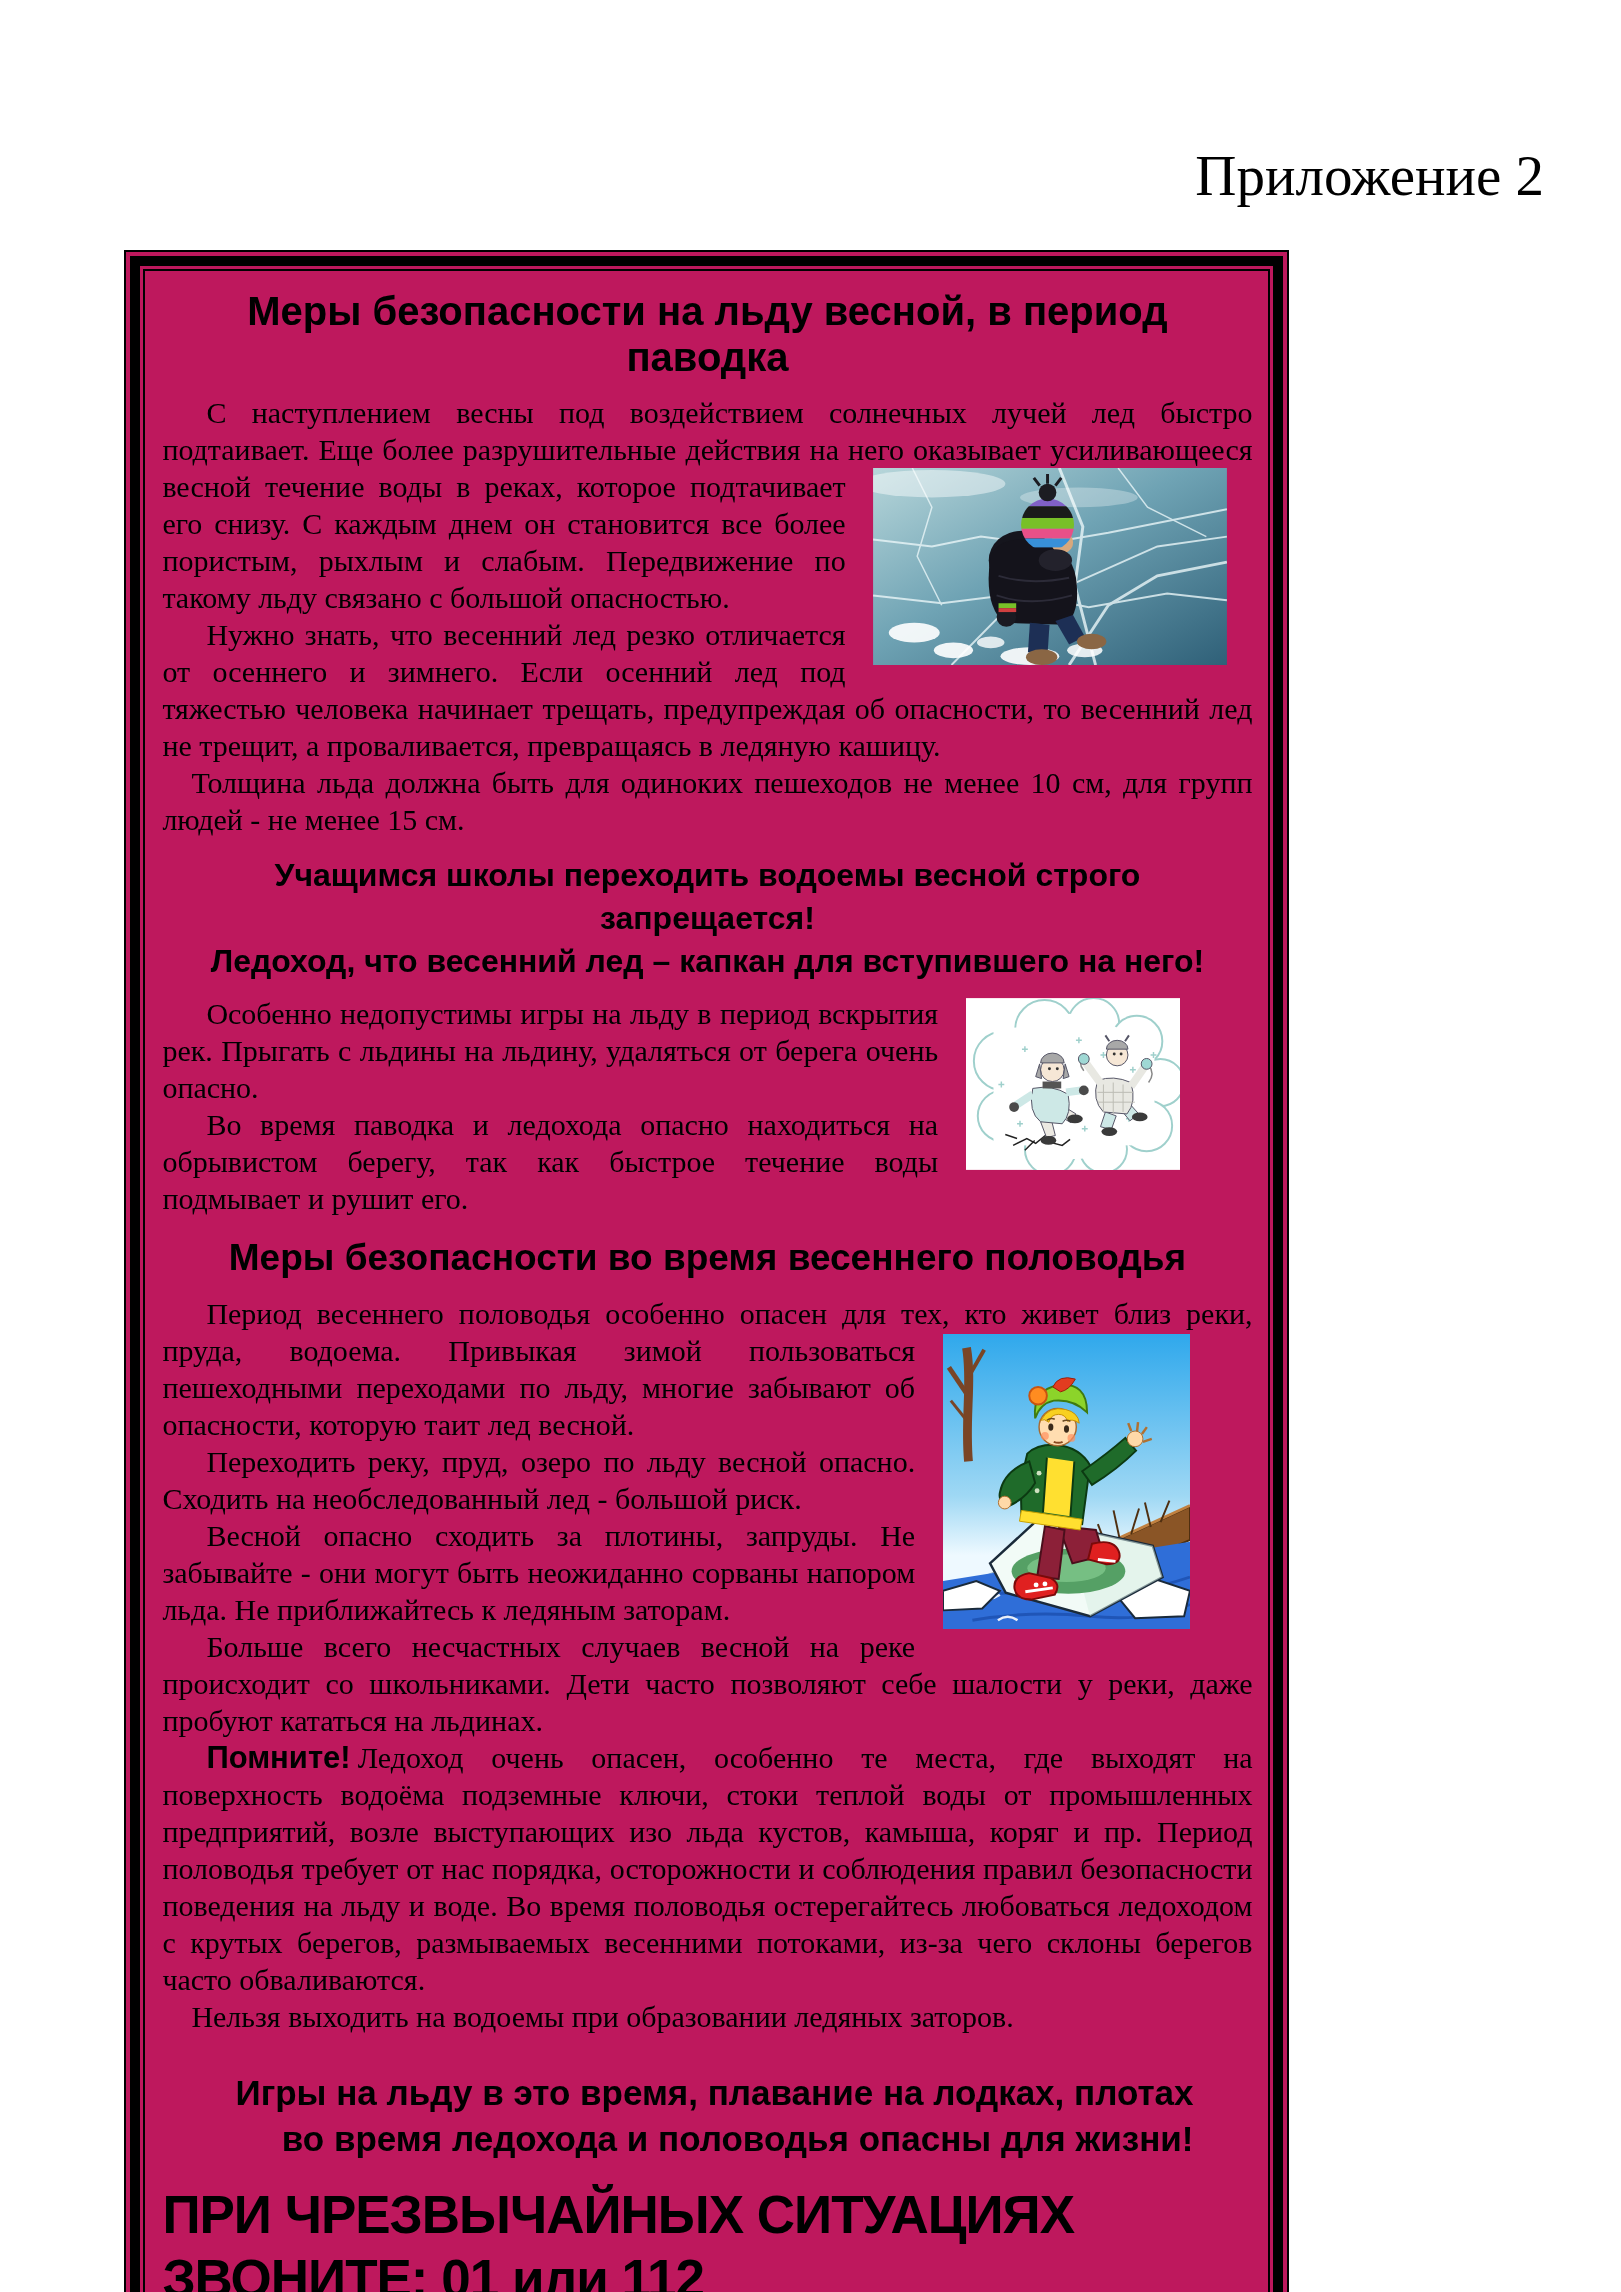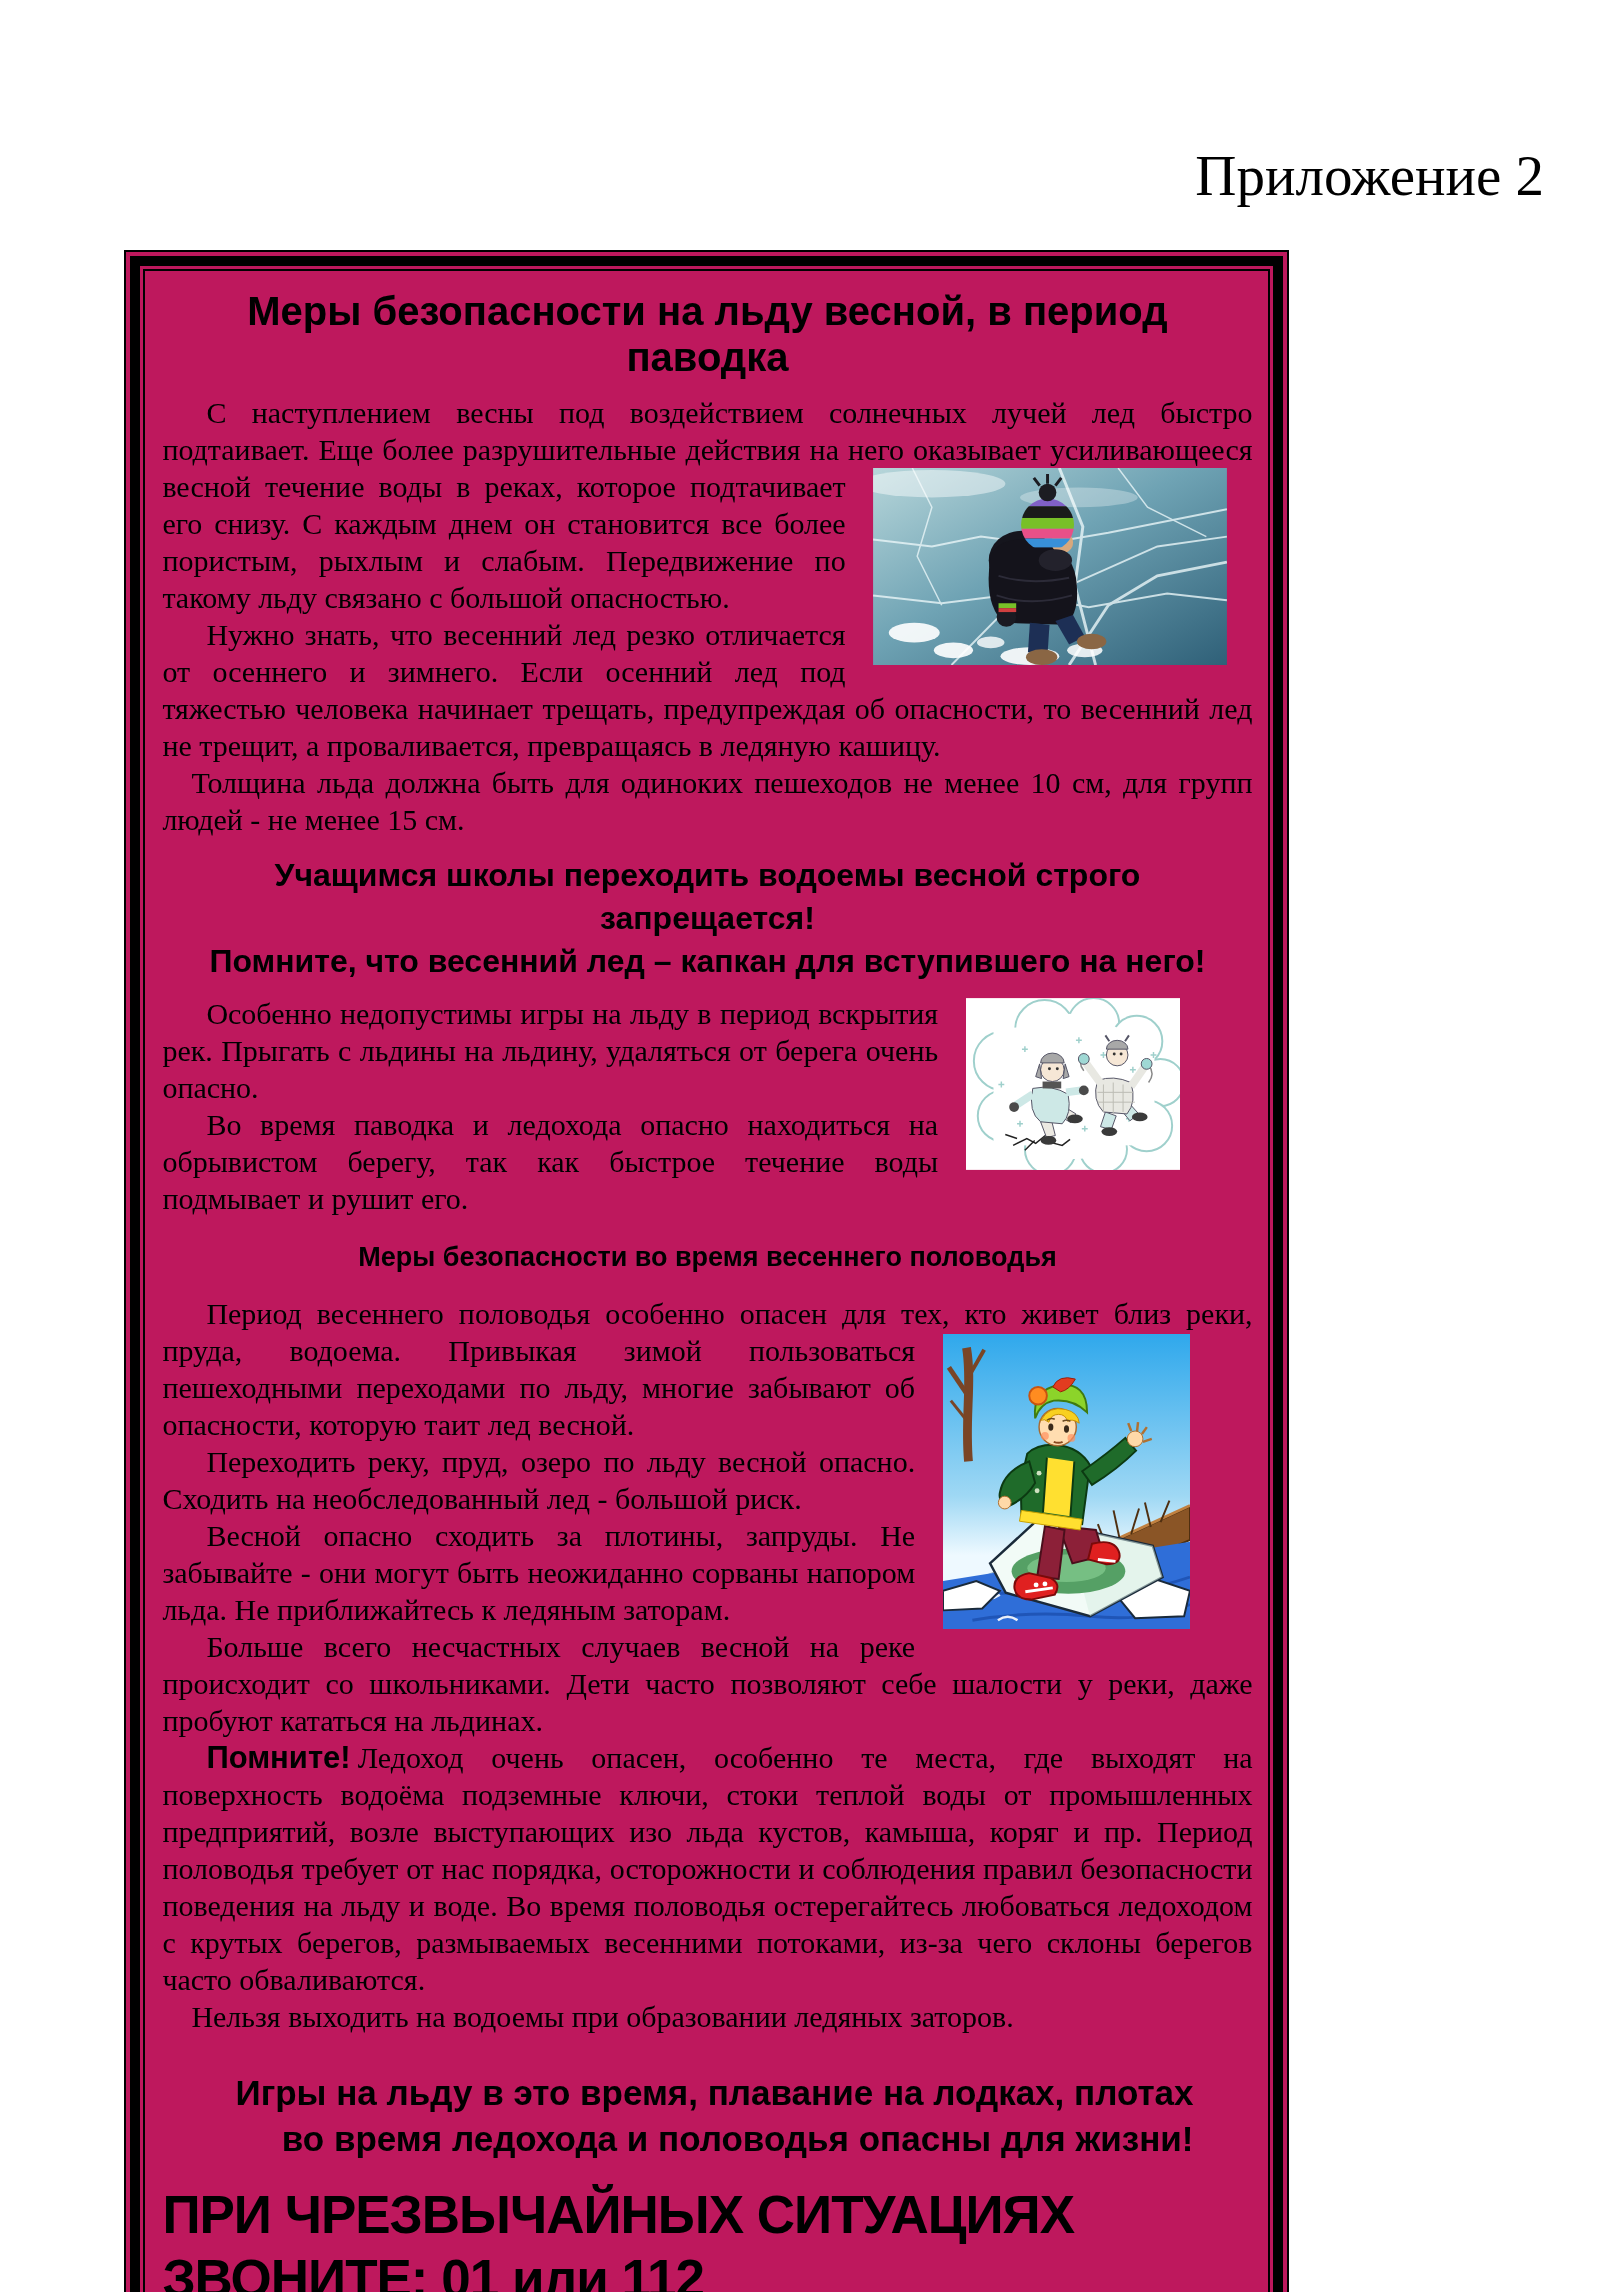--- a/index.html
+++ b/index.html
@@ -28,21 +28,21 @@
   }
   p.indent-sm{text-indent:29px;}
   .center-head{
     text-align:center;font-family:"Liberation Sans", sans-serif;font-weight:bold;
     font-size:32px;line-height:43px;margin:15.7px 39px 0 39px;
   }
   .center-head.second{margin-top:0;}
   .head-gap{height:11.8px;}
   .section-head{
     text-align:center;font-family:"Liberation Sans", sans-serif;font-weight:bold;
-    font-size:27px;line-height:43px;margin:19.6px 0 15.7px 0;
+    font-size:37px;line-height:43px;margin:19.6px 0 15.7px 0;
   }
   .danger-head{
     text-align:right;font-family:"Liberation Sans", sans-serif;font-weight:bold;
     font-size:35px;line-height:46px;margin:35px 59px 0 59px;
   }
   .emergency-line{
     text-align:left;font-family:"Liberation Sans", sans-serif;font-weight:bold;
     font-size:53px;line-height:1.2;margin:21.6px 0 3.9px 0;letter-spacing:-1px;
   }
   .remember{margin-top:23.5px;}
@@ -129,21 +129,21 @@
             <ellipse cx="223" cy="177" rx="15" ry="8" fill="#8a6644"></ellipse>
           </g>
         </svg>
       </div>
 
       <p class="body">С наступлением весны под воздействием солнечных лучей лед быстро подтаивает. Еще более разрушительные действия на него оказывает усиливающееся весной течение воды в реках, которое подтачивает его снизу. С каждым днем он становится все более пористым, рыхлым и слабым. Передвижение по такому льду связано с большой опасностью.</p>
       <p class="body">Нужно знать, что весенний лед резко отличается от осеннего и зимнего. Если осенний лед под тяжестью человека начинает трещать, предупреждая об опасности, то весенний лед не трещит, а проваливается, превращаясь в ледяную кашицу.</p>
       <p class="body indent-sm">Толщина льда должна быть для одиноких пешеходов не менее 10 см, для групп людей - не менее 15 см.</p>
 
       <div class="center-head">Учащимся школы переходить водоемы весной строго запрещается!</div>
-      <div class="center-head second">Помните, что весенний лед – капкан для вступившего на него!</div>
+      <div class="center-head second">Ледоход, что весенний лед – капкан для вступившего на него!</div>
       <div class="head-gap"></div>
 
       <div class="cartoon1-float">
         <svg width="214" height="172" viewBox="0 0 218 175">
           <rect width="218" height="175" fill="#ffffff"></rect>
           <g fill="#ffffff" stroke="#9fd0cc" stroke-width="2">
             <circle cx="38" cy="64" r="30"></circle>
               <circle cx="80" cy="32" r="30"></circle>
             <circle cx="130" cy="26" r="26"></circle>
               <circle cx="174" cy="44" r="26"></circle>

